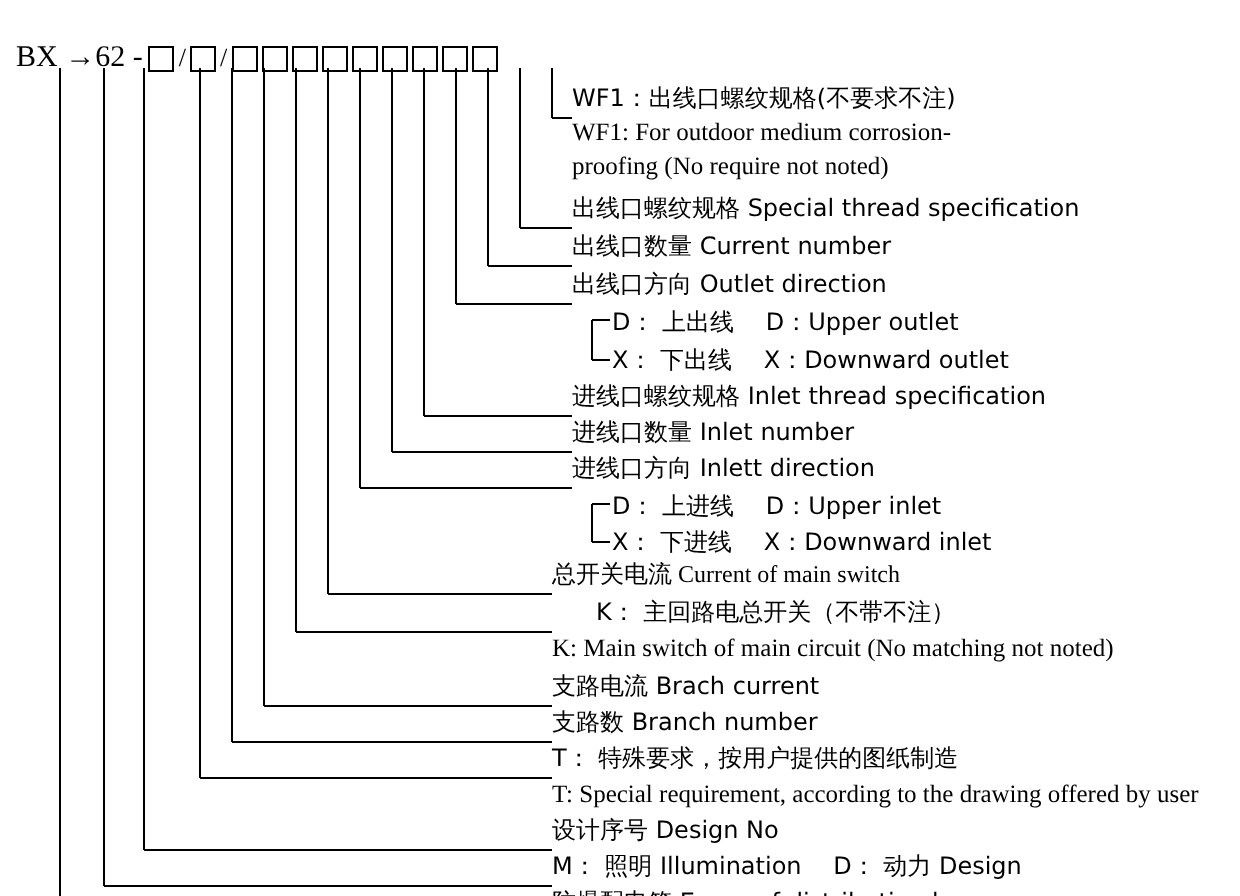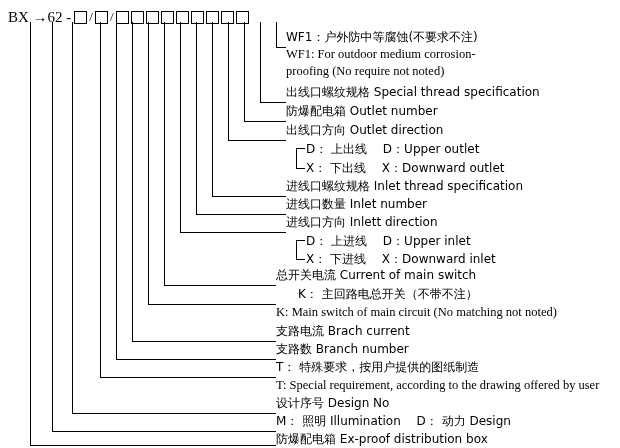--- a/index.html
+++ b/index.html
@@ -11,21 +11,21 @@
     height: 448px;
     background: #ffffff;
     font-family: "Liberation Serif", serif;
     color: #000000;
     overflow: hidden;
     position: relative;
   }
   #diagram {
     position: absolute;
     left: 0;
-    top: 4px;
+    top: 16px;
     width: 620px;
     height: 374px;
   }
   .boxrow {
     position: absolute;
     left: 8px;
     top: 4px;
     display: flex;
     align-items: center;
     height: 18px;
@@ -135,34 +135,34 @@
       <line x1="30" y1="441" x2="276" y2="441"></line>
       <line x1="296" y1="144" x2="296" y2="164"></line>
       <line x1="296" y1="144" x2="305" y2="144"></line>
       <line x1="296" y1="164" x2="305" y2="164"></line>
       <line x1="296" y1="236" x2="296" y2="255"></line>
       <line x1="296" y1="236" x2="305" y2="236"></line>
       <line x1="296" y1="255" x2="305" y2="255"></line>
     </svg>
 
   <div id="labels">
-      <div class="label cjk" style="left: 286px; top: 26px;">WF1：户外防中等腐蚀(不要求不注)</div>
+      <div class="label cjk" style="left: 286px; top: 26px;">WF1：出线口螺纹规格(不要求不注)</div>
       <div class="label" style="left: 286px; top: 43px;">WF1: For outdoor medium corrosion-</div>
       <div class="label" style="left: 286px; top: 60px;">proofing (No require not noted)</div>
       <div class="label cjk" style="left: 286px; top: 81px;">出线口螺纹规格 Special thread specification</div>
-      <div class="label cjk" style="left: 286px; top: 100px;">防爆配电箱 Outlet number</div>
+      <div class="label cjk" style="left: 286px; top: 100px;">出线口数量 Current number</div>
       <div class="label cjk" style="left: 286px; top: 119px;">出线口方向 Outlet direction</div>
       <div class="label cjk" style="left: 306px; top: 138px;">D： 上出线　 D：Upper outlet</div>
       <div class="label cjk" style="left: 306px; top: 157px;">X： 下出线　 X：Downward outlet</div>
       <div class="label cjk" style="left: 286px; top: 175px;">进线口螺纹规格 Inlet thread specification</div>
       <div class="label cjk" style="left: 286px; top: 193px;">进线口数量 Inlet number</div>
       <div class="label cjk" style="left: 286px; top: 211px;">进线口方向 Inlett direction</div>
       <div class="label cjk" style="left: 306px; top: 230px;">D： 上进线　 D：Upper inlet</div>
       <div class="label cjk" style="left: 306px; top: 248px;">X： 下进线　 X：Downward inlet</div>
-      <div class="label cjk" style="left: 276px; top: 264px;">总开关电流 Current of main switch</div>
+      <div class="label cjk" style="left: 276px; top: 264px; font-family: Liberation Serif, serif;">总开关电流 Current of main switch</div>
       <div class="label cjk" style="left: 276px; top: 283px; margin-left: 22px;">K： 主回路电总开关（不带不注）</div>
       <div class="label" style="left: 276px; top: 301px;">K: Main switch of main circuit (No matching not noted)</div>
       <div class="label cjk" style="left: 276px; top: 320px;">支路电流 Brach current</div>
       <div class="label cjk" style="left: 276px; top: 338px;">支路数 Branch number</div>
       <div class="label cjk" style="left: 276px; top: 356px;">T： 特殊要求，按用户提供的图纸制造</div>
       <div class="label" style="left: 276px; top: 374px;">T: Special requirement, according to the drawing offered by user</div>
       <div class="label cjk" style="left: 276px; top: 392px;">设计序号 Design No</div>
       <div class="label cjk" style="left: 276px; top: 410px;">M： 照明 Illumination　 D： 动力 Design</div>
       <div class="label cjk" style="left: 276px; top: 428px;">防爆配电箱 Ex-proof distribution box</div>
     </div>

